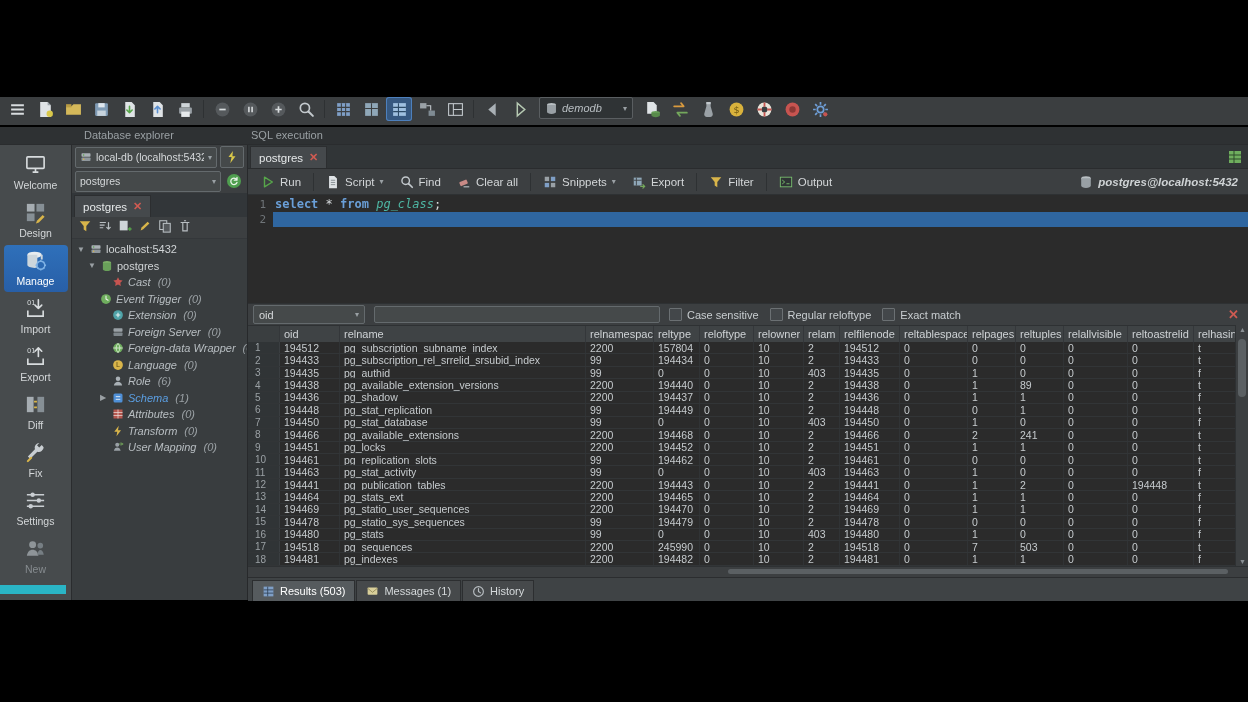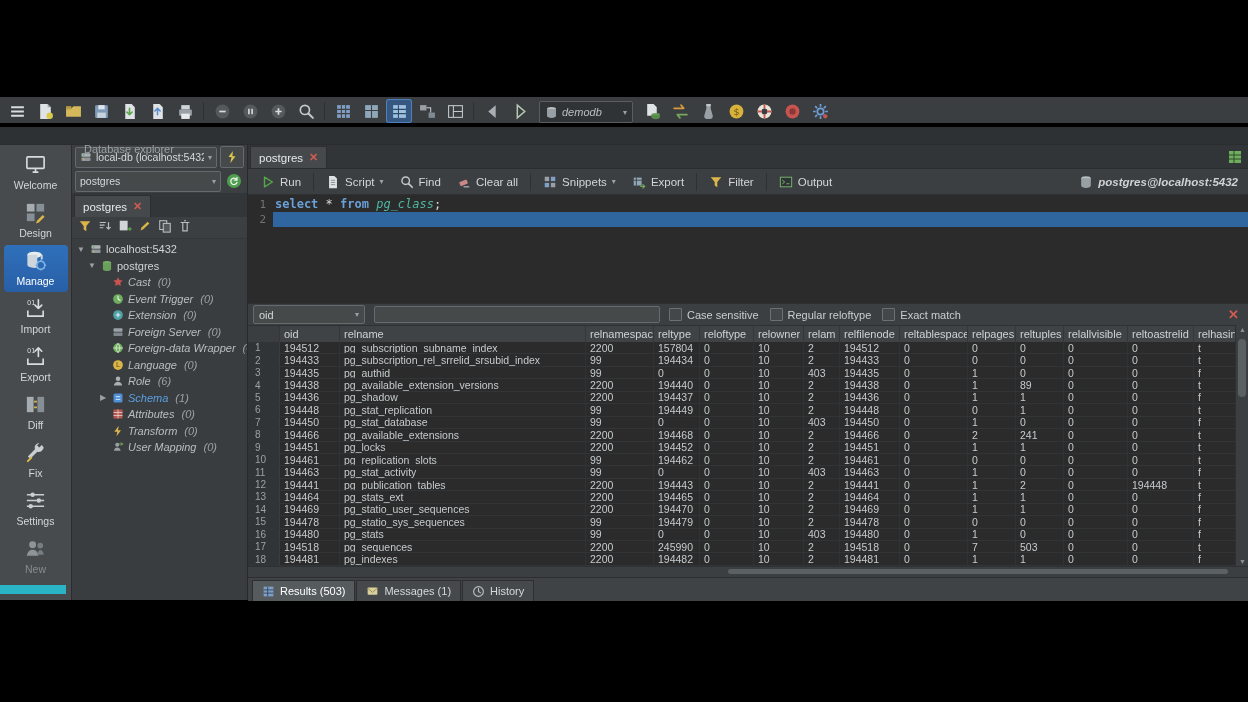--- a/index.html
+++ b/index.html
@@ -1,35 +1,35 @@
 <!DOCTYPE html>
 <html><head>
 <meta charset="utf-8">
 <style>
   html,body{margin:0;padding:0;background:#000;}
   .stage{position:relative;width:1248px;height:702px;background:#000;overflow:hidden;
          font-family:"Liberation Sans",sans-serif;-webkit-font-smoothing:antialiased;}
   .app{position:absolute;top:97px;left:0;width:1248px;height:503px;background:#3c3f41;display:flex;flex-direction:column;}
 
   
-  .toolbar{height:30px;display:flex;align-items:flex-end;padding:0 4px;gap:2px;background:#3b3e40;border-bottom:4px solid #000000;box-sizing:border-box;flex:none;}
+  .toolbar{height:30px;display:flex;align-items:flex-start;padding:0 4px;gap:2px;background:#3b3e40;border-bottom:2px solid #000000;box-sizing:border-box;flex:none;}
   .tbtn{width:26px;height:24px;display:flex;align-items:center;justify-content:center;border-radius:3px;flex:none;}
   .tbtn.active{background:#365880;box-shadow:0 0 0 1px #4d80bd inset;}
   .tsep{width:1px;height:18px;background:#2e3133;margin:0 3px;flex:none;}
   .icon{display:inline-flex;align-items:center;justify-content:center;}
   .tbtn .icon{width:17px;height:17px;}
   .icon svg{width:100%;height:100%;display:block;}
   .tb-combo{height:20px;min-width:82px;background:#2f3335;border:1px solid #5a5e61;border-radius:2px;display:flex;align-items:center;gap:4px;padding:0 5px;margin:0 4px;}
   .tb-combo .icon{width:13px;height:13px;}
   .tb-combo-text{font-size:11px;font-style:italic;color:#b9bfc3;}
   .caret{font-size:8px;color:#9aa0a4;margin-left:auto;}
 
   
   .captions{height:18px;background:#2e3133;position:relative;flex:none;border-bottom:1px solid #2a2c2e;box-sizing:border-box;}
-  .captions span{position:absolute;top:16px;font-size:11px;color:#9aa0a4;}
+  .captions span{position:absolute;top:2px;font-size:11px;color:#9aa0a4;}
   .cap-explorer{left:84px;}
   .cap-sql{left:251px;}
 
   
   .main{flex:1;display:flex;min-height:0;}
 
   
   .sidenav{width:72px;background:#474b4d;border-right:1px solid #2a2c2e;box-sizing:border-box;position:relative;flex:none;display:flex;flex-direction:column;align-items:center;padding-top:4px;gap:1px;}
   .nav-item{width:64px;border-radius:4px;display:flex;flex-direction:column;align-items:center;padding:4px 0 5px;gap:3px;}
   .nav-item .icon{width:23px;height:23px;}
@@ -551,21 +551,21 @@
             <div class="tree-row object" style="padding-left: 26px;">
               <span class="tree-arrow"></span>
               <span class="icon">
                 <svg viewBox="0 0 16 16">
                   <path d="M8 1.5l1.9 3.9 4.3.6-3.1 3 .7 4.3L8 11.3l-3.8 2 .7-4.3-3.1-3 4.3-.6z" fill="#c75450"></path>
                 </svg>
               </span>
               <span class="tree-label">Cast</span>
               <span class="tree-count">(0)</span>
             </div>
-            <div class="tree-row object" style="padding-left: 26px;">
+            <div class="tree-row object" style="padding-left: 14px;">
               <span class="tree-arrow"></span>
               <span class="icon">
                 <svg viewBox="0 0 16 16">
                   <circle cx="8" cy="8" r="6.5" fill="#6fae5e"></circle>
                   <path d="M8 4v4l2.8 1.7" stroke="#eef5ec" stroke-width="1.4" fill="none" stroke-linecap="round" stroke-linejoin="round"></path>
                 </svg>
               </span>
               <span class="tree-label">Event Trigger</span>
               <span class="tree-count">(0)</span>
             </div>

